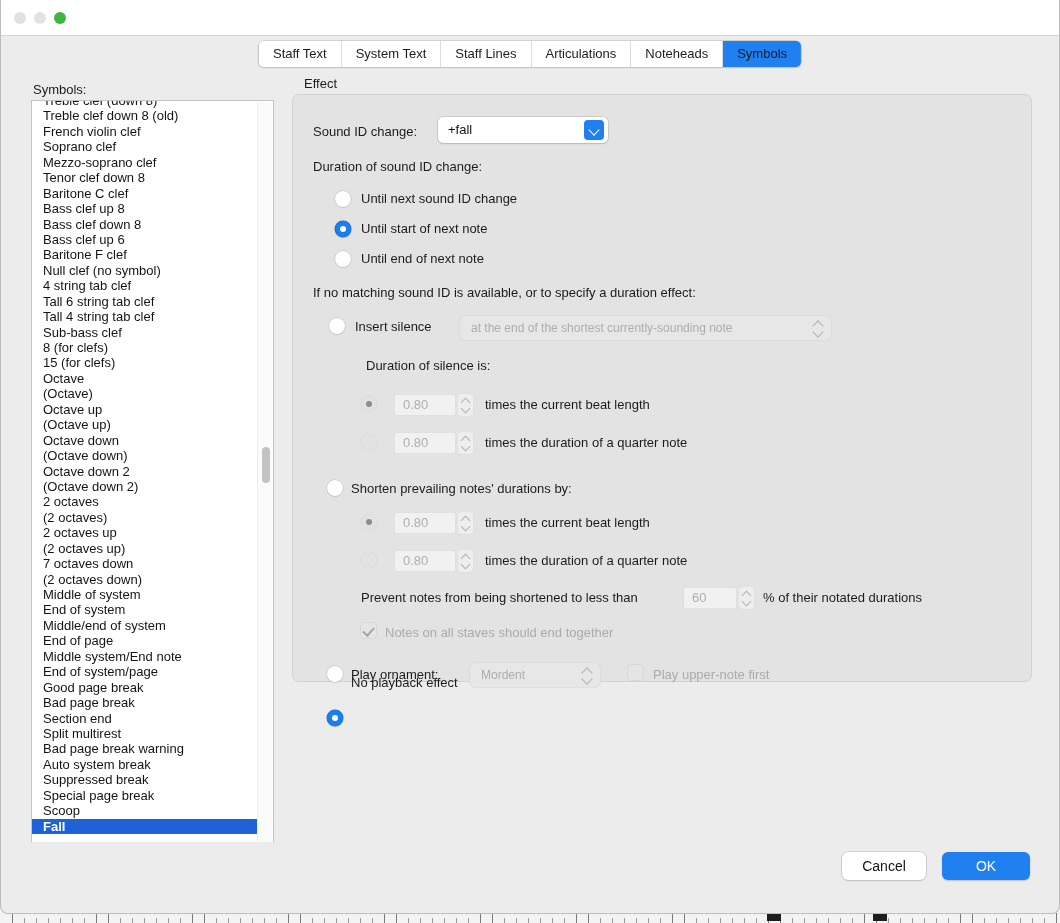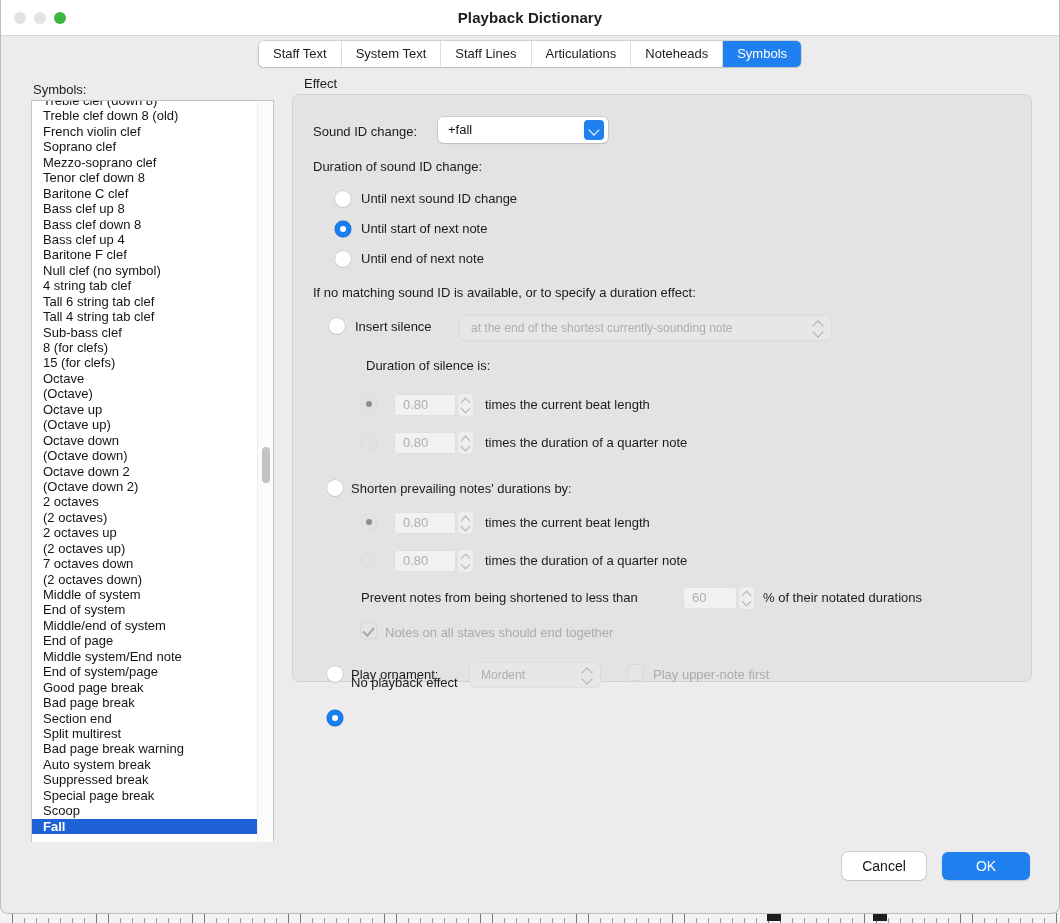--- a/index.html
+++ b/index.html
@@ -83,21 +83,21 @@
     font-size: 13px; color: #1c1c1c;
     background: #ffffff;
     border-right: 1px solid #dcdcdc;
     white-space: nowrap;
     text-align: center;
     cursor: default;
   }
   .tab:last-child { border-right: none; }
   .tab.active {
     background: #2080f0;
-    color: #ffffff;
+    color: #0f172a;
     border-right: none;
   }
 
   
   #content {
     position: relative;
     height: 824px;
     background: #ececec;
   }
 
@@ -399,21 +399,20 @@
       <div class="marker" style="left: 873px;"></div>
     </div>
 </div>
 
 <div id="window">
 
   <div id="titlebar">
     <div class="traffic close"></div>
     <div class="traffic min"></div>
     <div class="traffic zoom"></div>
-    <div id="window-title">Playback Dictionary</div>
   </div>
 
   <div id="tabstrip">
     <div id="tabs">
       <div class="tab">Staff Text</div>
       <div class="tab">System Text</div>
       <div class="tab">Staff Lines</div>
       <div class="tab">Articulations</div>
       <div class="tab">Noteheads</div>
       <div class="tab active">Symbols</div>
@@ -427,21 +426,21 @@
       <div id="symbols-scroll">
           <div class="sym-item">Treble clef (down 8)</div>
           <div class="sym-item">Treble clef down 8 (old)</div>
           <div class="sym-item">French violin clef</div>
           <div class="sym-item">Soprano clef</div>
           <div class="sym-item">Mezzo-soprano clef</div>
           <div class="sym-item">Tenor clef down 8</div>
           <div class="sym-item">Baritone C clef</div>
           <div class="sym-item">Bass clef up 8</div>
           <div class="sym-item">Bass clef down 8</div>
-          <div class="sym-item">Bass clef up 4</div>
+          <div class="sym-item">Bass clef up 6</div>
           <div class="sym-item">Baritone F clef</div>
           <div class="sym-item">Null clef (no symbol)</div>
           <div class="sym-item">4 string tab clef</div>
           <div class="sym-item">Tall 6 string tab clef</div>
           <div class="sym-item">Tall 4 string tab clef</div>
           <div class="sym-item">Sub-bass clef</div>
           <div class="sym-item">8 (for clefs)</div>
           <div class="sym-item">15 (for clefs)</div>
           <div class="sym-item">Octave</div>
           <div class="sym-item">(Octave)</div>

